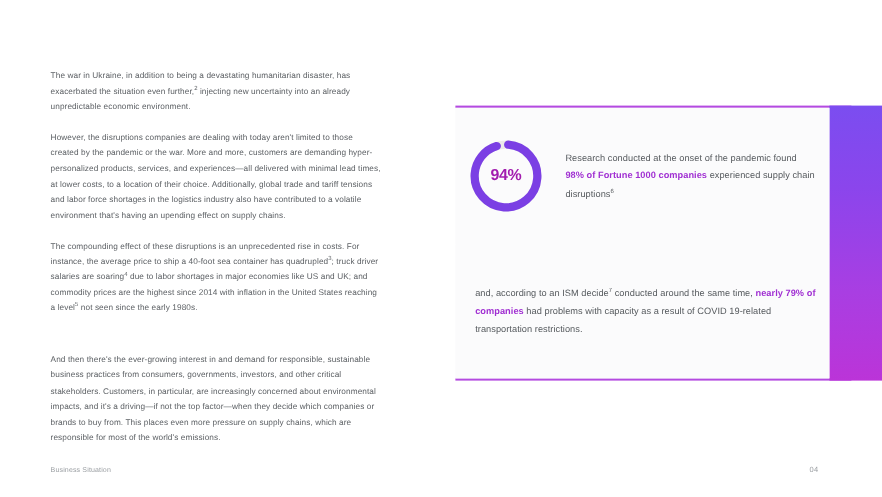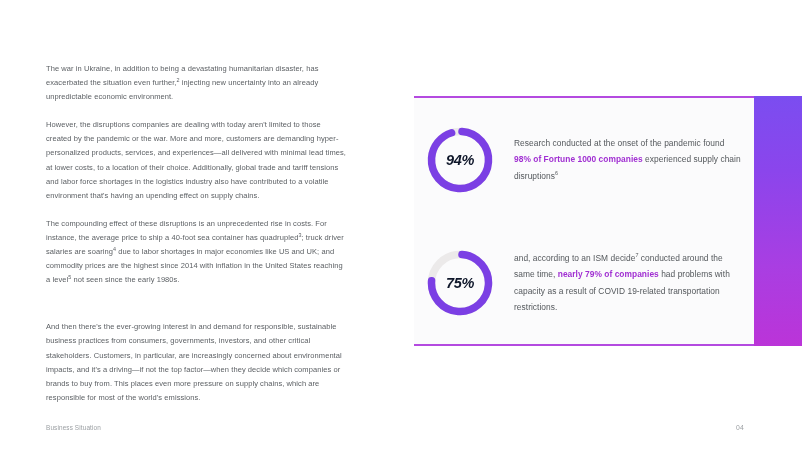--- a/index.html
+++ b/index.html
@@ -105,23 +105,22 @@
     position: absolute;
     left: 0;
     top: 0;
     width: 72px;
     height: 72px;
     display: flex;
     align-items: center;
     justify-content: center;
     font-size: 14.5px;
     font-weight: bold;
-    color: #0f172a;
+    color: #a21caf;
     letter-spacing: -0.02em;
-    font-style: italic;
   }
 
   .stat-text {
     flex: 1;
     font-size: 8.4px;
     line-height: 16.4px;
     color: #54585c;
     padding-left: 18px;
     padding-right: 12px;
     letter-spacing: 0.005em;
@@ -205,27 +204,20 @@
             <circle cx="36" cy="36" r="28.5" fill="none" stroke="#7b3fe4" stroke-width="7.5" stroke-linecap="round" stroke-dasharray="168.3 179.07" transform="rotate(-86 36 36)"></circle>
           </svg>
           <div class="donut-label">94%</div>
         </div>
         <div class="stat-text">
           <span>Research conducted at the onset of the pandemic found </span><b>98% of Fortune 1000 companies</b><span> experienced supply chain disruptions</span><sup>6</sup>
         </div>
       </div>
 
       <div class="stat-card second">
-        <div class="donut-wrap">
-          <svg width="72" height="72" viewBox="0 0 72 72">
-            <circle cx="36" cy="36" r="28.5" fill="none" stroke="#eceaea" stroke-width="7.5"></circle>
-            <circle cx="36" cy="36" r="28.5" fill="none" stroke="#7b3fe4" stroke-width="7.5" stroke-linecap="round" stroke-dasharray="134.3 179.07" transform="rotate(-86 36 36)"></circle>
-          </svg>
-          <div class="donut-label">75%</div>
-        </div>
         <div class="stat-text">
           <span>and, according to an ISM decide</span><sup>7</sup><span> conducted around the same time, </span><b>nearly 79% of companies</b><span> had problems with capacity as a result of COVID 19-related transportation restrictions.</span>
         </div>
       </div>
 
     </div>
   </div>
 
   <div id="footer-label">Business Situation</div>
   <div id="page-number">04</div>

